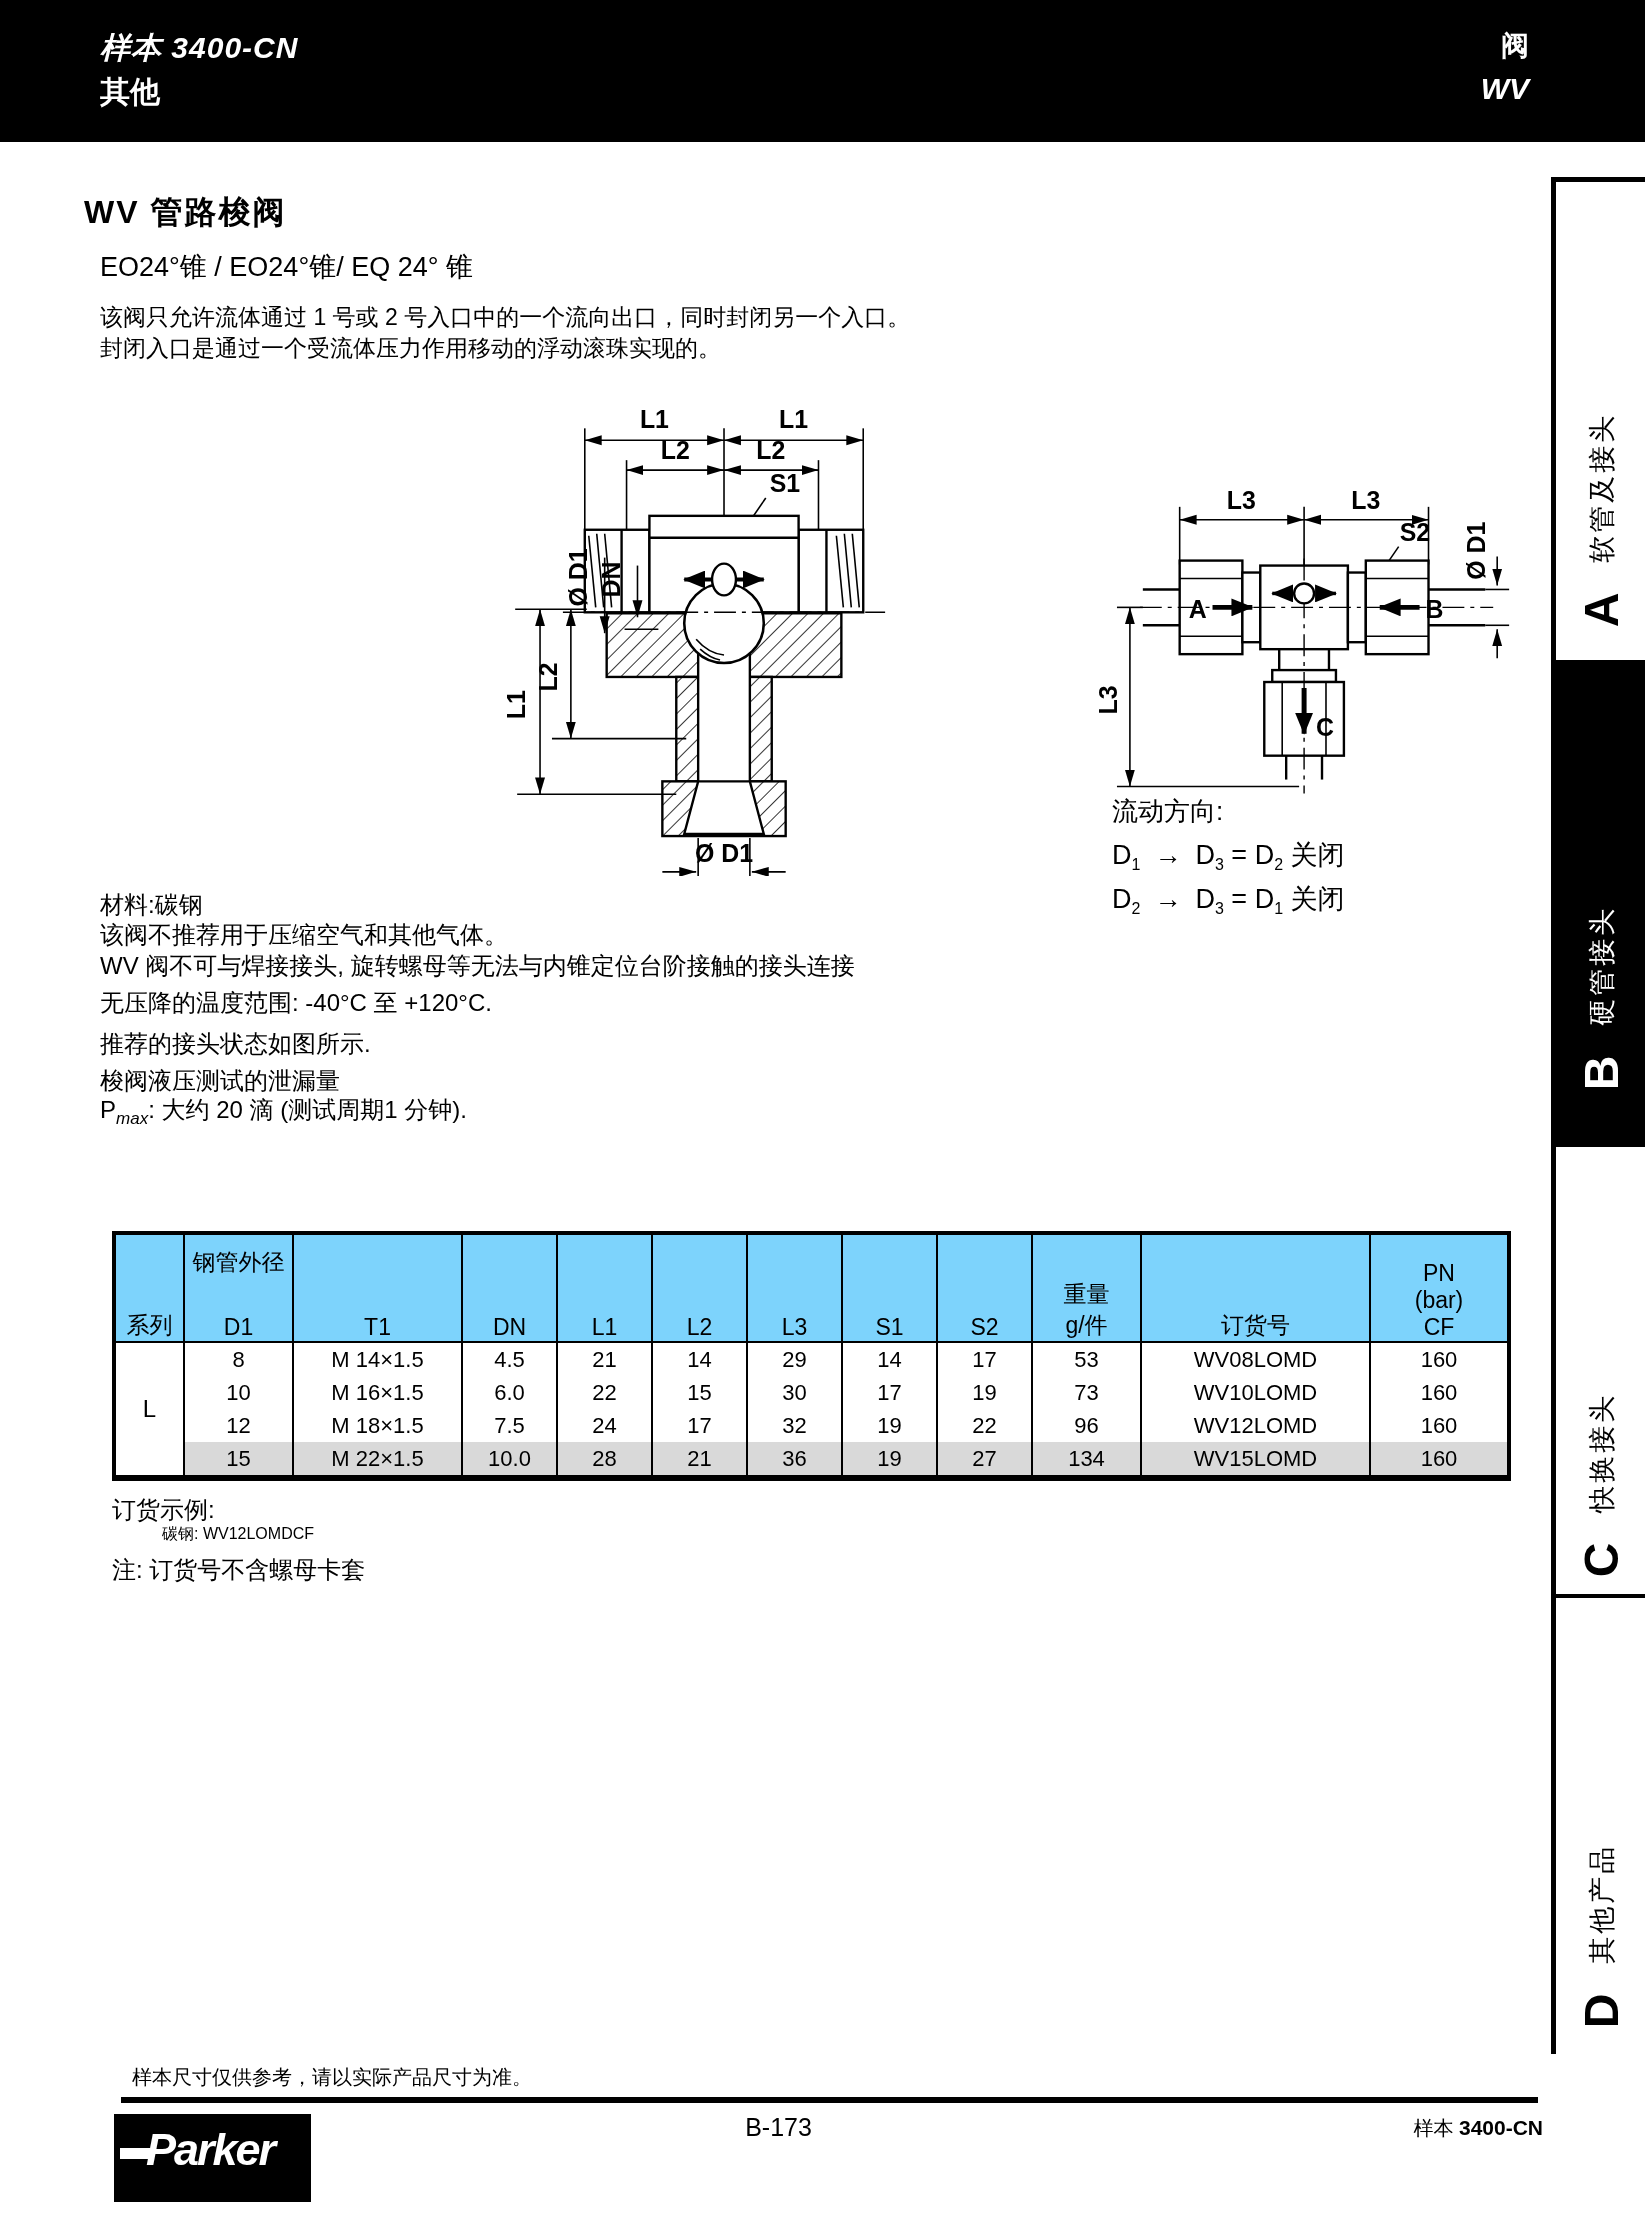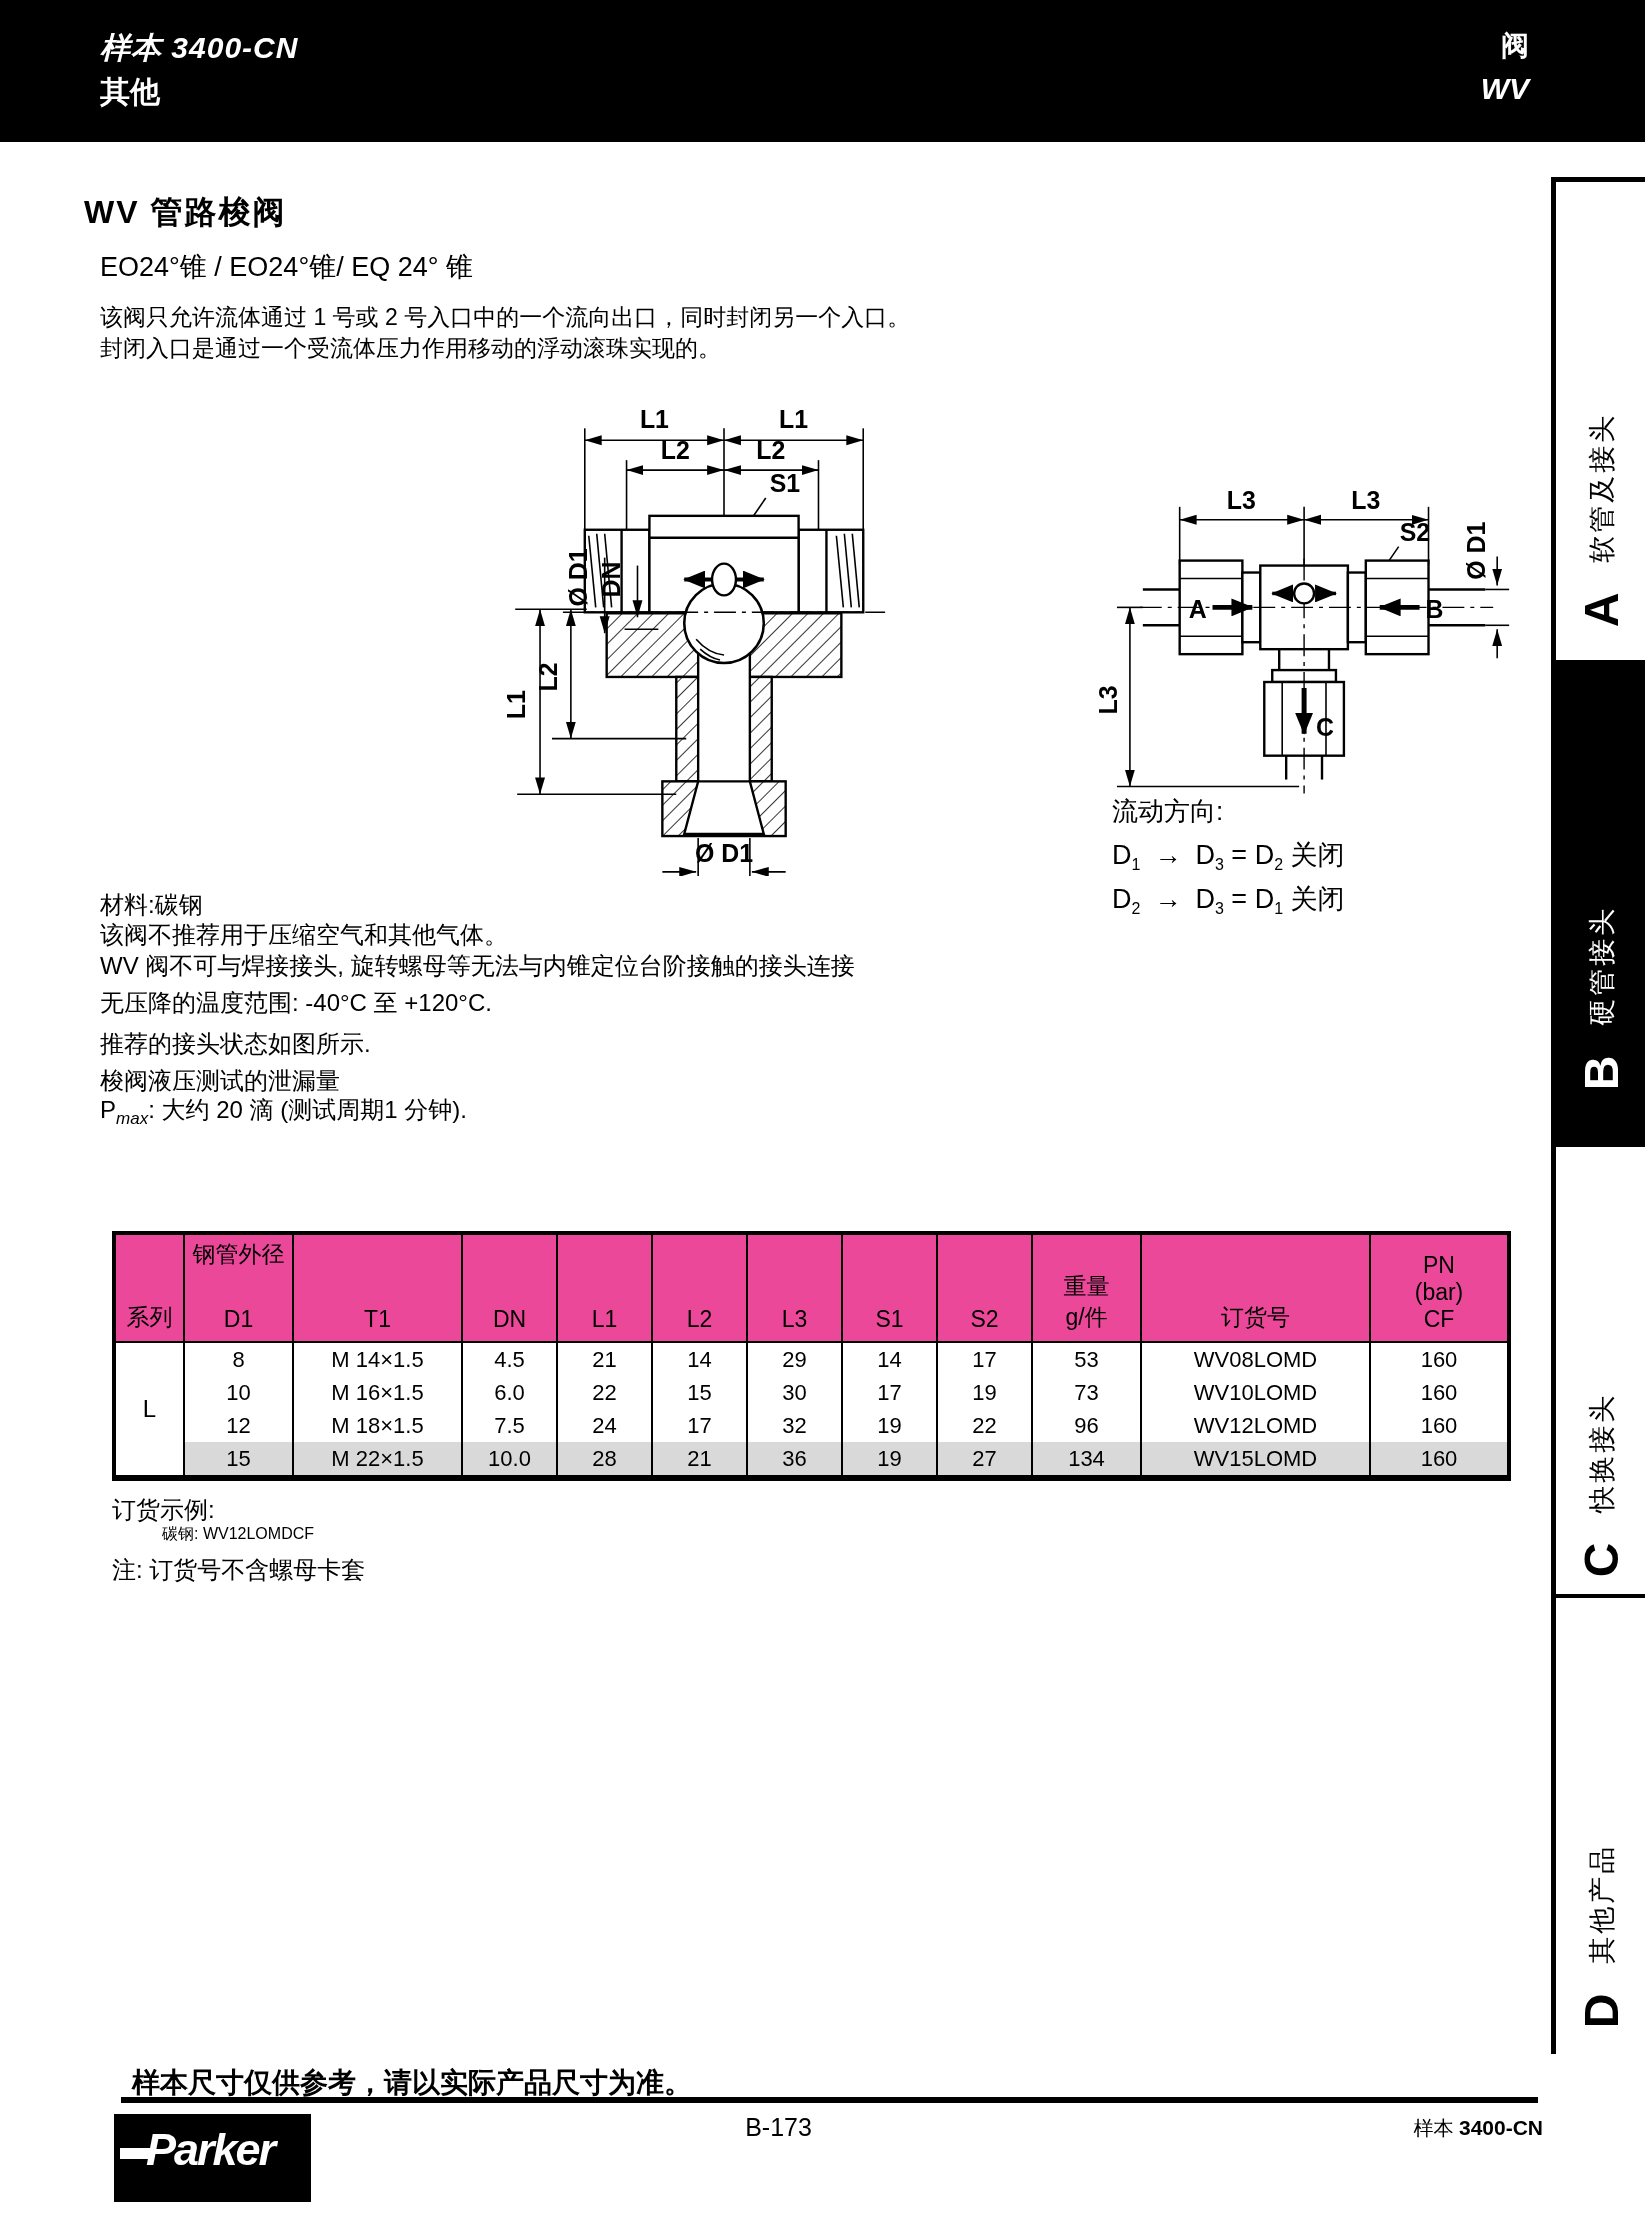--- a/index.html
+++ b/index.html
@@ -34,32 +34,32 @@
   .flow-lines { position:absolute; left:1112px; top:838px; font-size:27px; line-height:34px; }
   .flow-lines sub { font-size:16px; }
   .flow-lines .sp { display:inline-block; width:14px; }
   
   .note { position:absolute; left:100px; font-size:24px; white-space:nowrap; }
   .note sub { font-size:17px;font-style:italic; }
   
   .spec-table { position:absolute; left:112px; top:1231px; border-collapse:collapse; table-layout:fixed; }
   .spec-table th, .spec-table td { border:2px solid #000; font-weight:normal; text-align:center; padding:0; }
   .spec-table { border:4px solid #000; border-bottom-width:6px; }
-  .spec-table thead th { background:#ec4899; font-size:23px; vertical-align:bottom; padding-bottom:8px; height:109px; box-sizing:border-box; }
+  .spec-table thead th { background:#7dd3fc; font-size:23px; vertical-align:bottom; height:109px; box-sizing:border-box; }
   .spec-table tbody td { font-size:22px; height:33px; border-top:none; border-bottom:none; background:#fff; }
   .spec-table tbody tr.shaded td { background:#d9d9d9; }
   .spec-table tbody td.series-cell { background:#fff; font-size:24px; }
   .hdr-two { display:flex; flex-direction:column; justify-content:space-between; height:96px; }
   .hdr-two .top { padding-top:2px; }
   
   .order-title { position:absolute; left:112px; top:1494px; font-size:24px; }
   .order-example { position:absolute; left:162px; top:1524px; font-size:16px; }
   .order-note { position:absolute; left:112px; top:1554px; font-size:24px; }
   
-  .disclaimer { position:absolute; left:132px; top:2064px; font-size:28px;font-weight:bold; }
+  .disclaimer { position:absolute; left:132px; top:2064px; font-size:20px; }
   .foot-rule { position:absolute; left:121px; top:2097px; width:1417px; height:6px; background:#000; }
   .page-no { position:absolute; left:112px; top:2113px; width:1333px; text-align:center; font-size:25px; }
   .foot-cat { position:absolute; right:103px; top:2115px; font-size:20px; }
   .foot-cat b { font-size:21px; }
   .logo { position:absolute; left:114px; top:2114px; width:197px; height:88px; background:#000; }
   .logo-bar { position:absolute; left:6px; top:34px; width:30px; height:11px; background:#fff; }
   .logo-text { position:absolute; left:32px; top:10px; color:#fff; font-size:45px; font-weight:bold; font-style:italic; letter-spacing:-2px; }
   
   .sidebar { position:absolute; left:1551px; top:177px; width:95px; height:1877px; box-sizing:border-box;
              border-left:5px solid #000; border-top:5px solid #000; border-bottom:5px solid #000; background:#fff; }

